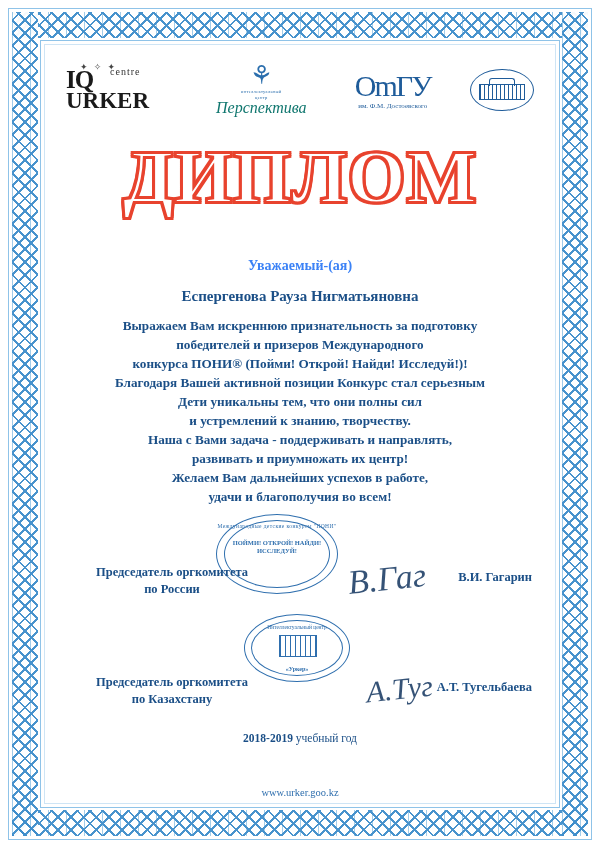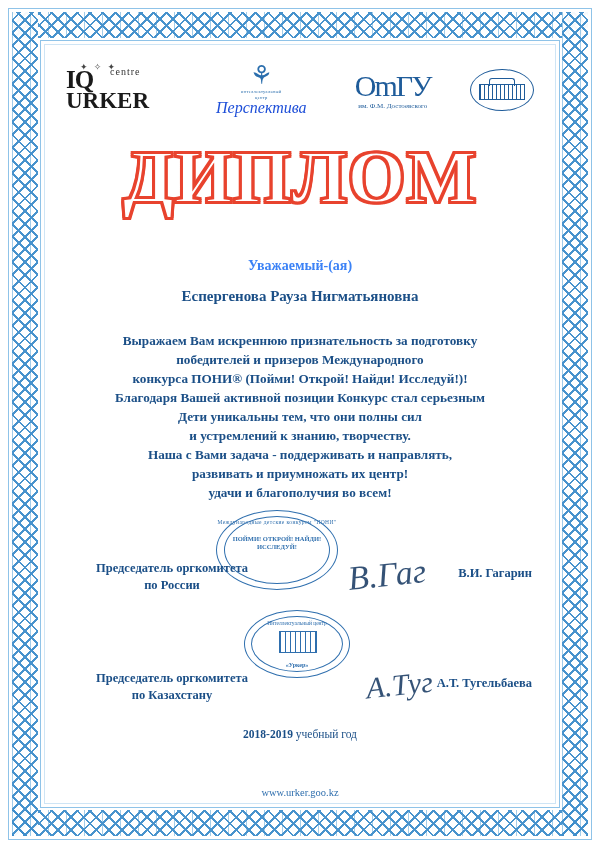--- a/index.html
+++ b/index.html
@@ -88,21 +88,21 @@
   .logo-persp { width: 108px; text-align: center; color: #1f5c9a; }
   .logo-persp .mark {
     font-size: 26px; line-height: 26px; color: #2a6ead;
     font-family: "Liberation Serif", serif;
   }
   .logo-persp .small {
     font-size: 4.5px; letter-spacing: .3px; color: #2a6ead; line-height: 6px;
   }
   .logo-persp .name {
     font-family: "Liberation Serif", serif;
-    font-style: italic; font-size: 16px; color: #1d4ed8; margin-top: -2px;
+    font-style: italic; font-size: 16px; color: #0f766e; margin-top: -2px;
   }
 
   
   .logo-omgu { width: 96px; text-align: center; color: #1f5c9a; }
   .logo-omgu .glyph {
     font-family: "Liberation Serif", serif;
     font-size: 30px; line-height: 30px; letter-spacing: -2px; color: #1f5c9a;
   }
   .logo-omgu .sub { font-size: 7px; color: #1f5c9a; margin-top: 1px; }
 
@@ -155,21 +155,21 @@
   }
   .recipient {
     text-align: center;
     margin-top: 14px;
     font-size: 15px;
     font-weight: bold;
     color: #1b4f87;
   }
 
   .body-text {
-    margin-top: 26px;
+    margin-top: 11px;
     text-align: center;
     font-size: 13.2px;
     line-height: 19px;
     font-weight: bold;
     color: #1b4f87;
     padding: 0 30px;
   }
   .body-text p { margin: 0; }
 
   
@@ -322,20 +322,21 @@
 
     <div class="body-text">
       <p>Выражаем Вам искреннюю признательность за подготовку</p>
       <p>победителей и призеров Международного</p>
       <p>конкурса ПОНИ® (Пойми! Открой! Найди! Исследуй!)!</p>
       <p>Благодаря Вашей активной позиции Конкурс стал серьезным</p>
       <p>Дети уникальны тем, что они полны сил</p>
       <p>и устремлений к знанию, творчеству.</p>
       <p>Наша с Вами задача - поддерживать и направлять,</p>
       <p>развивать и приумножать их центр!</p>
+      <p>Желаем Вам дальнейших успехов в работе,</p>
       <p>удачи и благополучия во всем!</p>
     </div>
 
     <div class="seal-wrap">
       <div class="seal seal-1">
         <div class="ring"></div>
         <div class="arc">Международные детские конкурсы "ПОНИ"</div>
         <div class="inner-txt">ПОЙМИ! ОТКРОЙ!
 НАЙДИ! ИССЛЕДУЙ!</div>
       </div>

